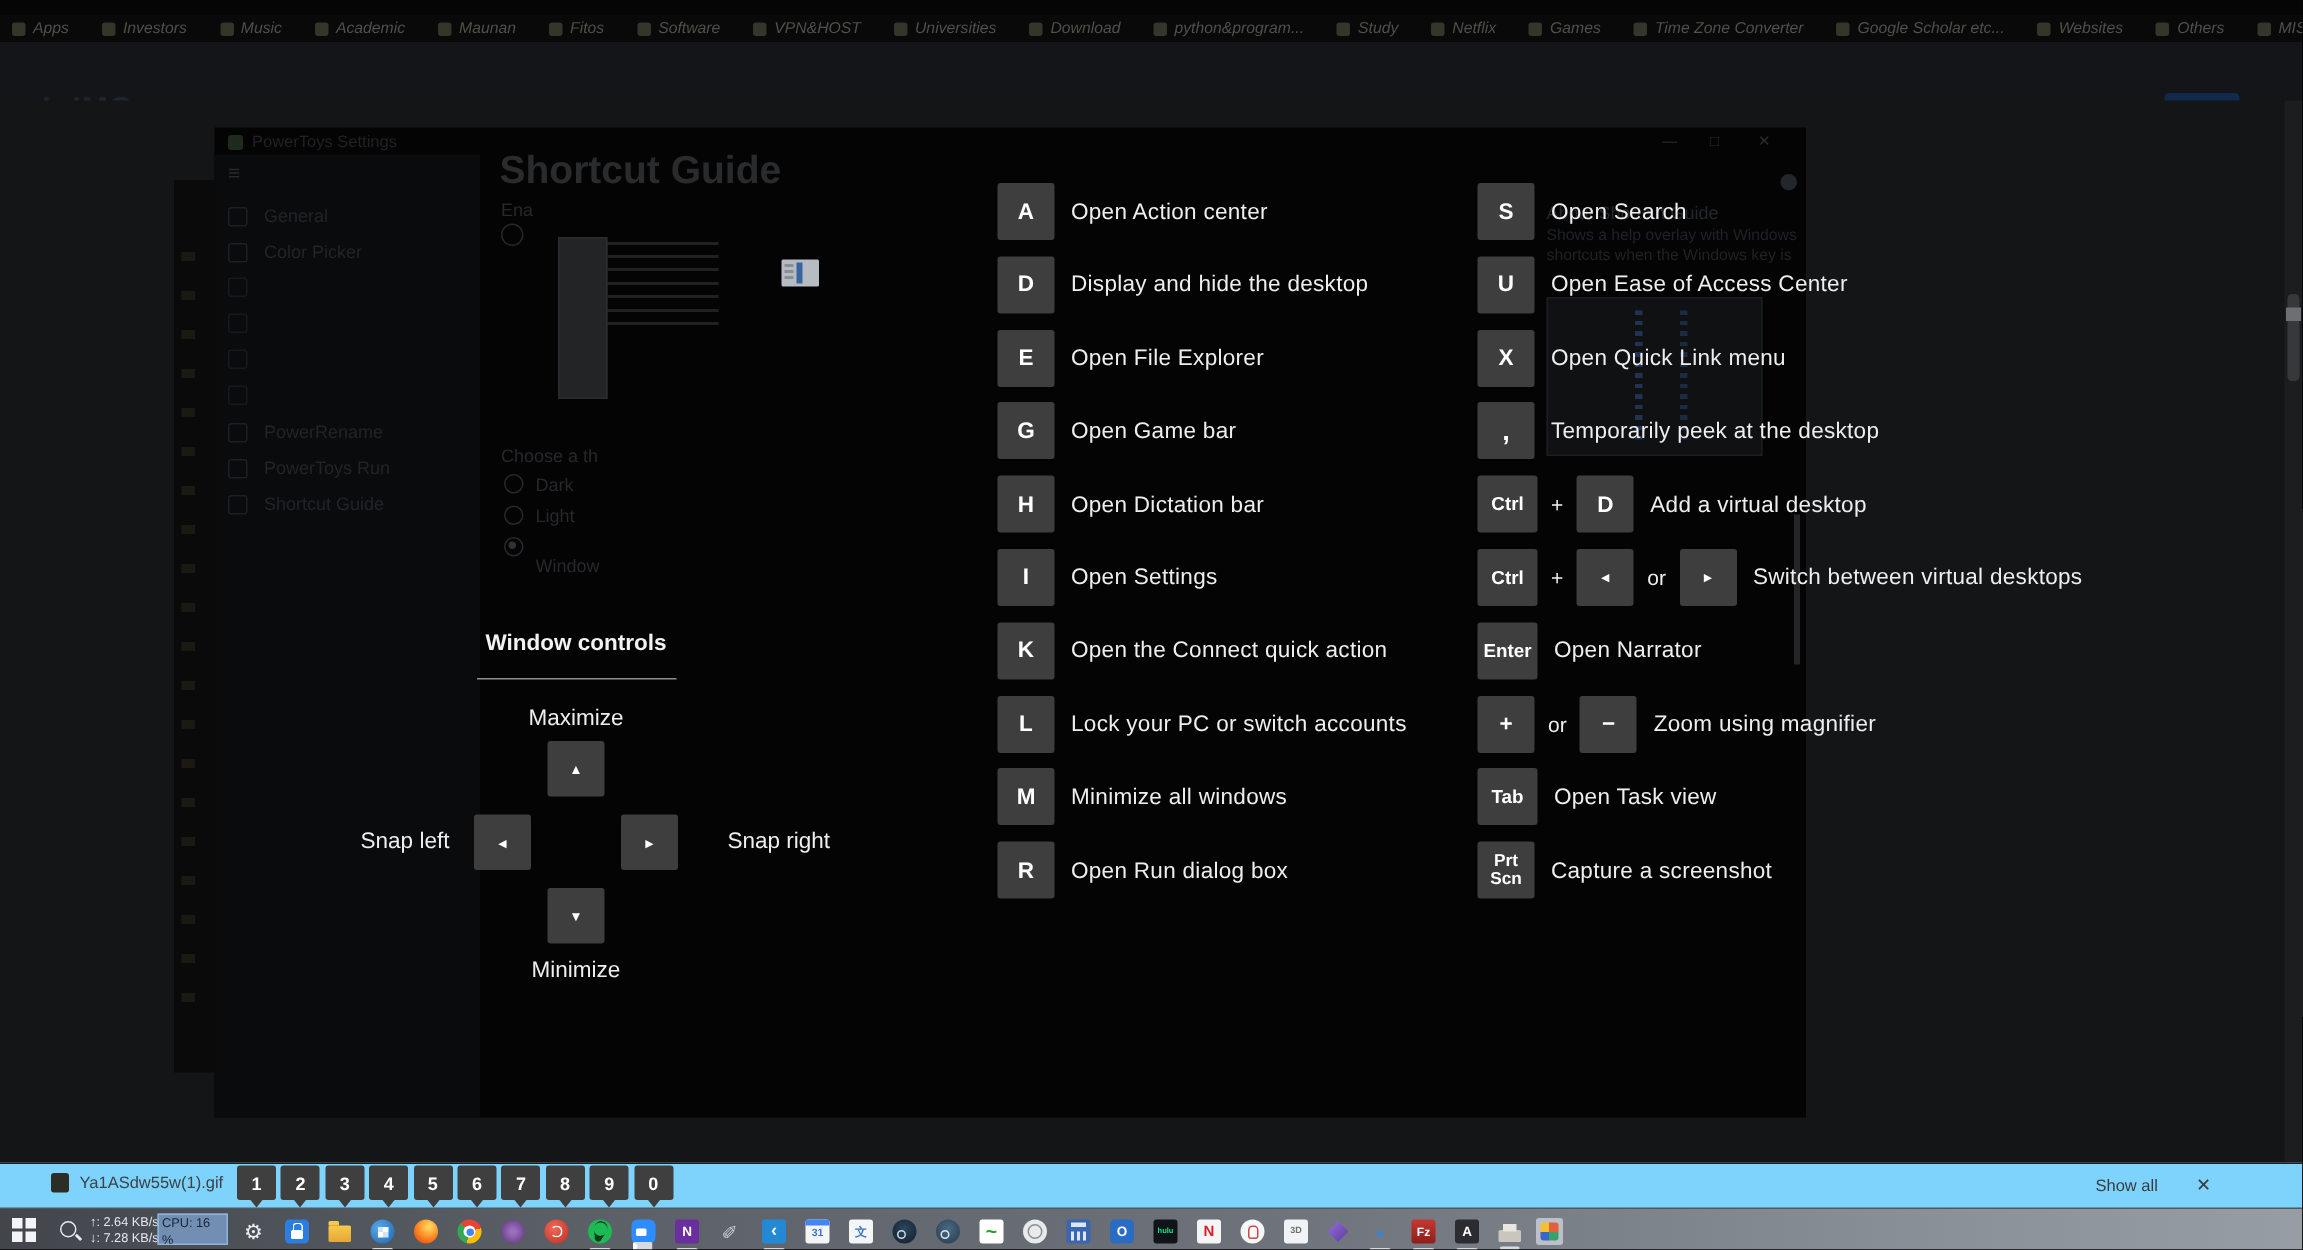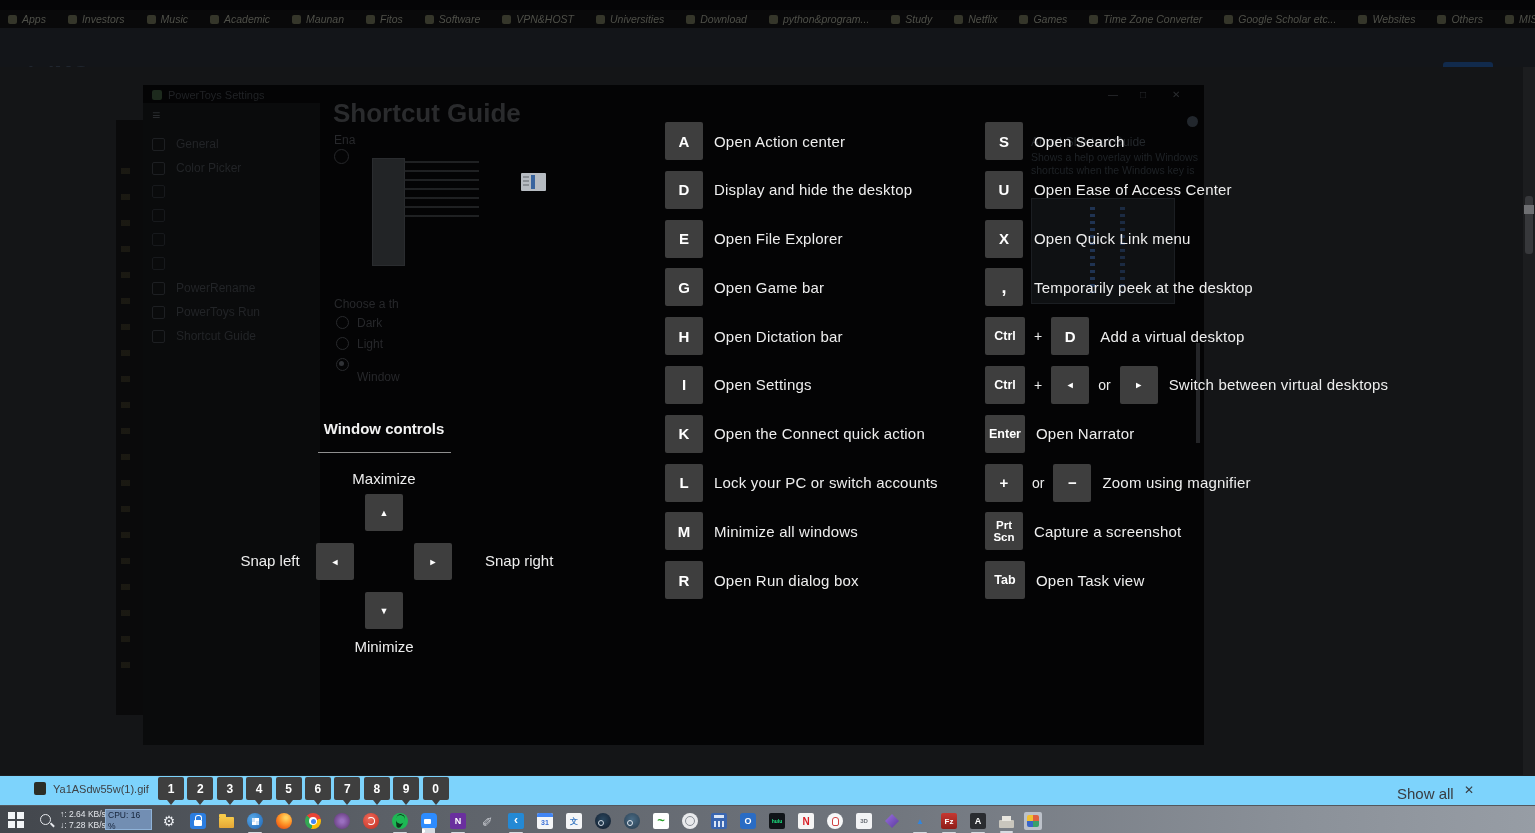--- a/index.html
+++ b/index.html
@@ -76,21 +76,21 @@
   .wc-title{left:304px;top:420px;width:160px;text-align:center;font-size:15px;font-weight:bold;color:#f2f2f2;}
   .wc-rule{left:318px;top:452px;width:133px;height:1px;background:#8f8f8f;}
   .wc-lbl{font-size:15px;color:#eeeeee;}
   .wc-key{width:38px;height:37px;background:#3e3e3e;color:#fff;font-size:9px;display:flex;align-items:center;justify-content:center;border-radius:2px;}
   
   .dl-bar{left:0;top:775px;width:1535px;height:30px;background:#7dd3fc;border-top:1px solid #1e1f22;z-index:4;}
   .dl-chip{position:absolute;left:34px;top:6px;display:flex;align-items:center;gap:7px;}
   .dl-ico{width:12px;height:13px;background:#2c2e26;border-radius:2px;}
   .dl-name{font-size:11px;color:#3e4145;}
   .dl-caret{font-size:9px;color:#33363a;margin-left:8px;}
-  .dl-showall{position:absolute;left:1397px;top:9px;font-size:15px;color:#383c41;}
+  .dl-showall{position:absolute;left:1397px;top:9px;font-size:11px;color:#383c41;}
   .dl-close{position:absolute;left:1464px;top:7px;font-size:12px;color:#383c41;}
   .hints{left:158px;top:777px;display:flex;z-index:5;}
   .nk{width:26px;height:23px;background:#3f3f3f;color:#fff;font-size:12px;font-weight:bold;border-radius:2px;
       display:flex;align-items:center;justify-content:center;position:relative;margin-right:3.4px;}
   .nk::after{content:"";position:absolute;left:9px;bottom:-5px;border:4px solid transparent;border-top:5px solid #3f3f3f;border-bottom:0;}
   
   .taskbar{left:0;top:805px;width:1535px;height:28px;z-index:6;
       background:linear-gradient(90deg,#42464c 0%,#5b6067 25%,#6e737b 55%,#8b9199 85%,#979da5 100%);
       border-top:1px solid #53575d;}
   .start{left:8px;top:6px;width:16px;height:16px;display:grid;grid-template-columns:7px 7px;grid-template-rows:7px 7px;gap:2px;}
@@ -410,29 +410,29 @@
         <span class="k w">Enter</span>
         <span class="slabel">Open Narrator</span>
       </div>
     <div class="srow">
         <span class="k">+</span>
         <span class="sep">or</span>
         <span class="k">−</span>
         <span class="slabel">Zoom using magnifier</span>
       </div>
     <div class="srow">
+        <span class="k w">Tab</span>
+        <span class="slabel">Open Task view</span>
+      </div>
+    <div class="srow">
         <span class="k prt">
           <span>Prt</span>
           <span>Scn</span>
         </span>
         <span class="slabel">Capture a screenshot</span>
-      </div>
-    <div class="srow">
-        <span class="k w">Tab</span>
-        <span class="slabel">Open Task view</span>
       </div>
   </div>
 
   <div class="abs dl-bar">
     <div class="dl-chip">
       <i class="dl-ico"></i>
       <span class="dl-name">Ya1ASdw55w(1).gif</span>
       <span class="dl-caret">∨</span>
     </div>
     <span class="dl-showall">Show all</span>

